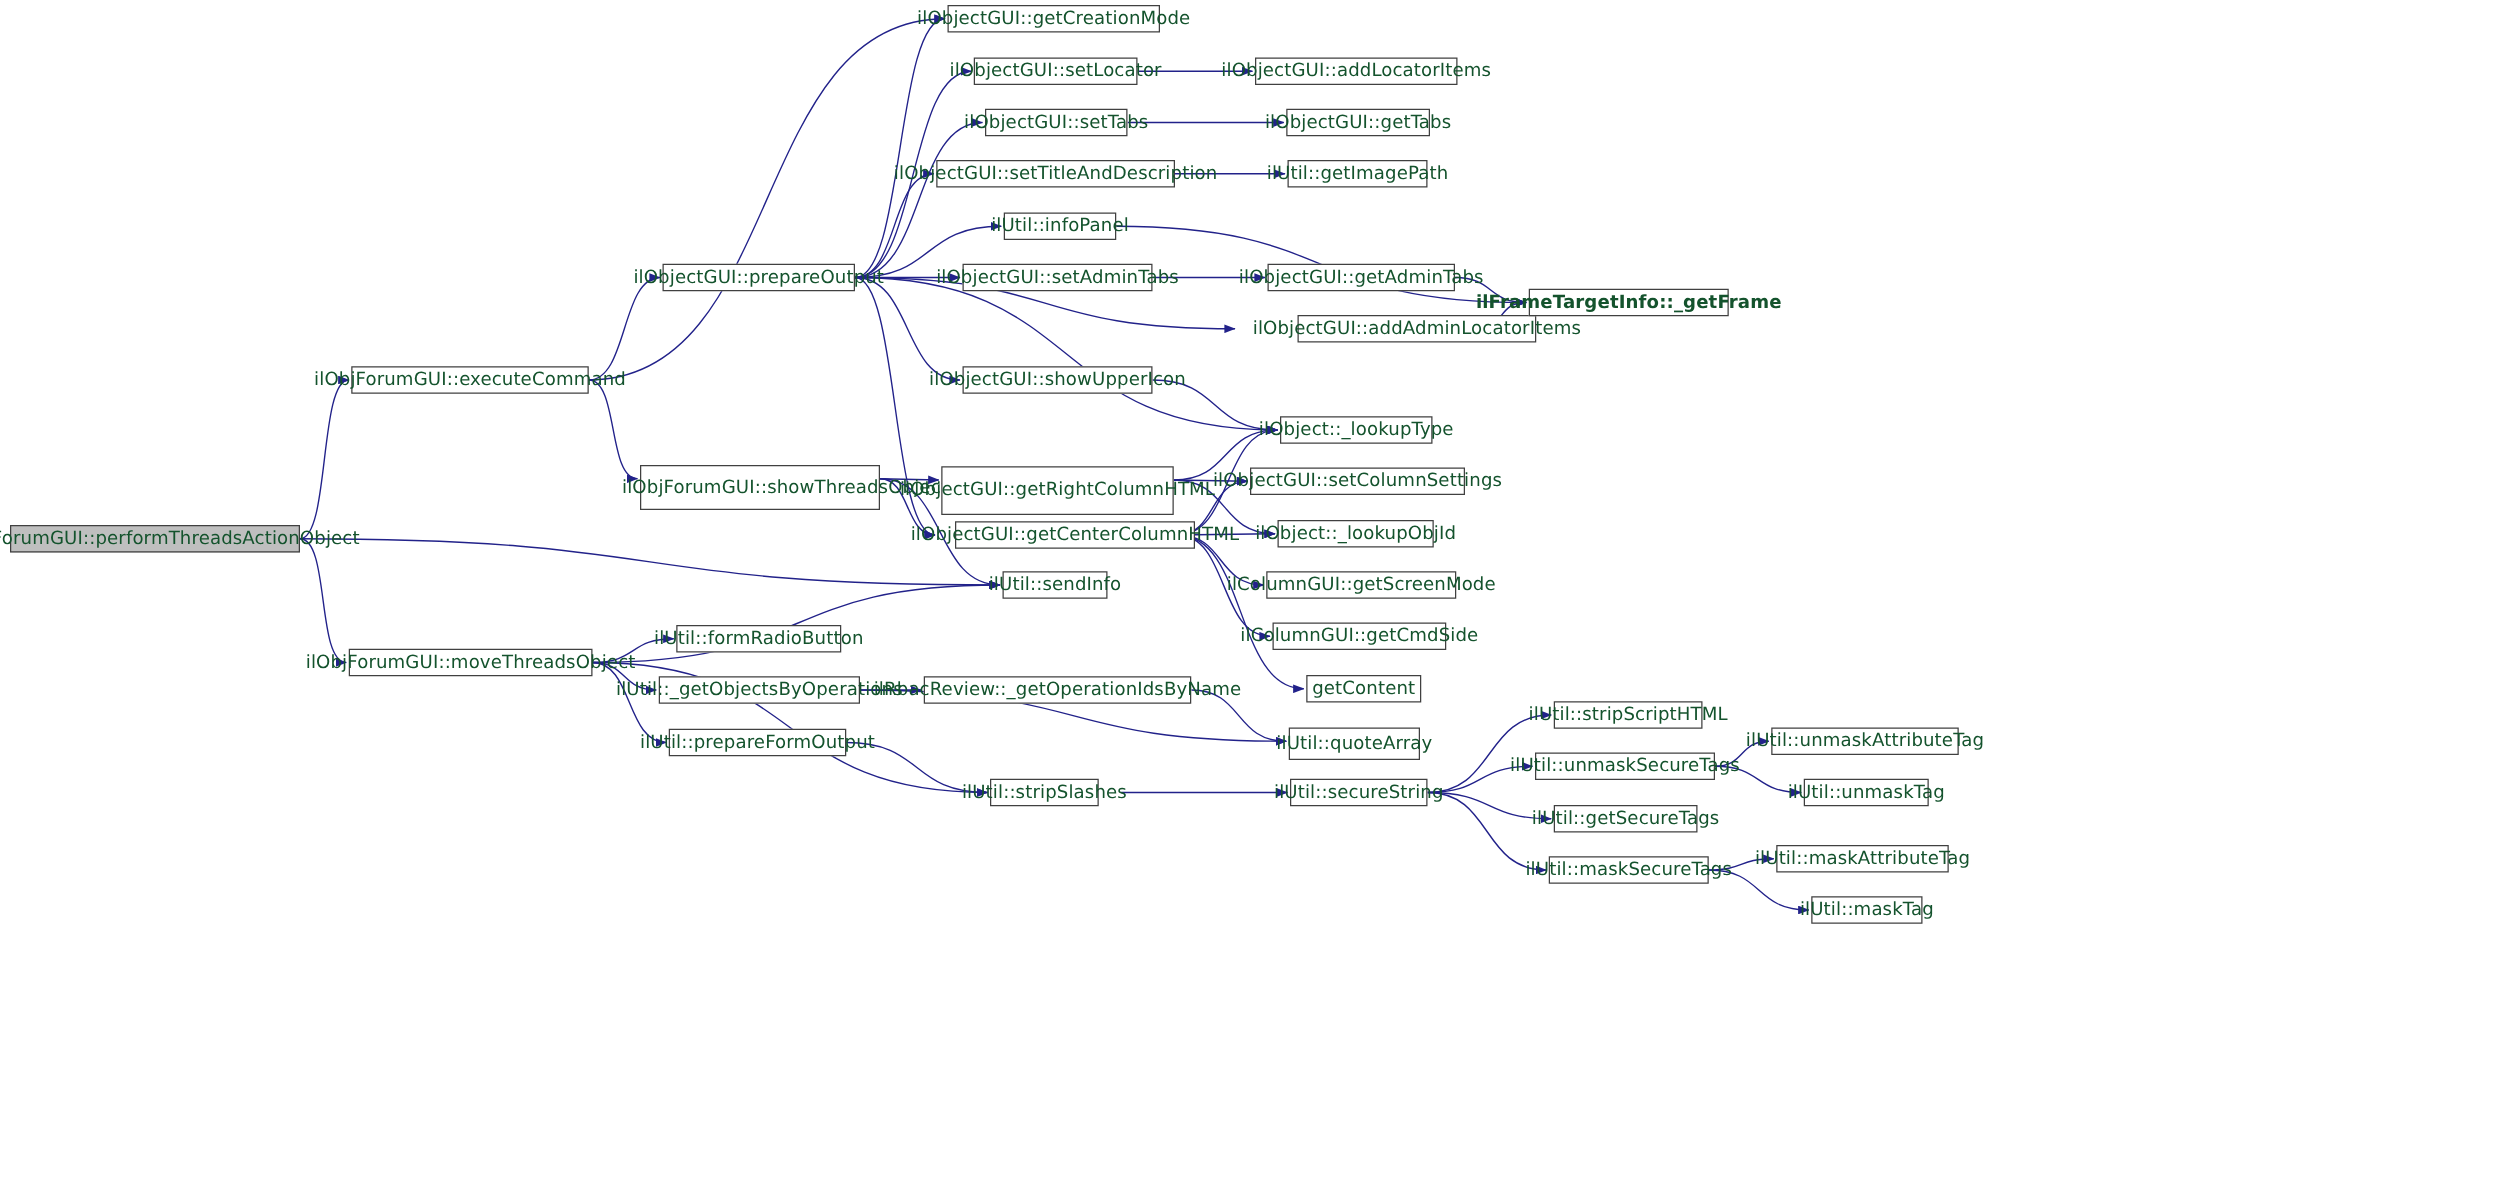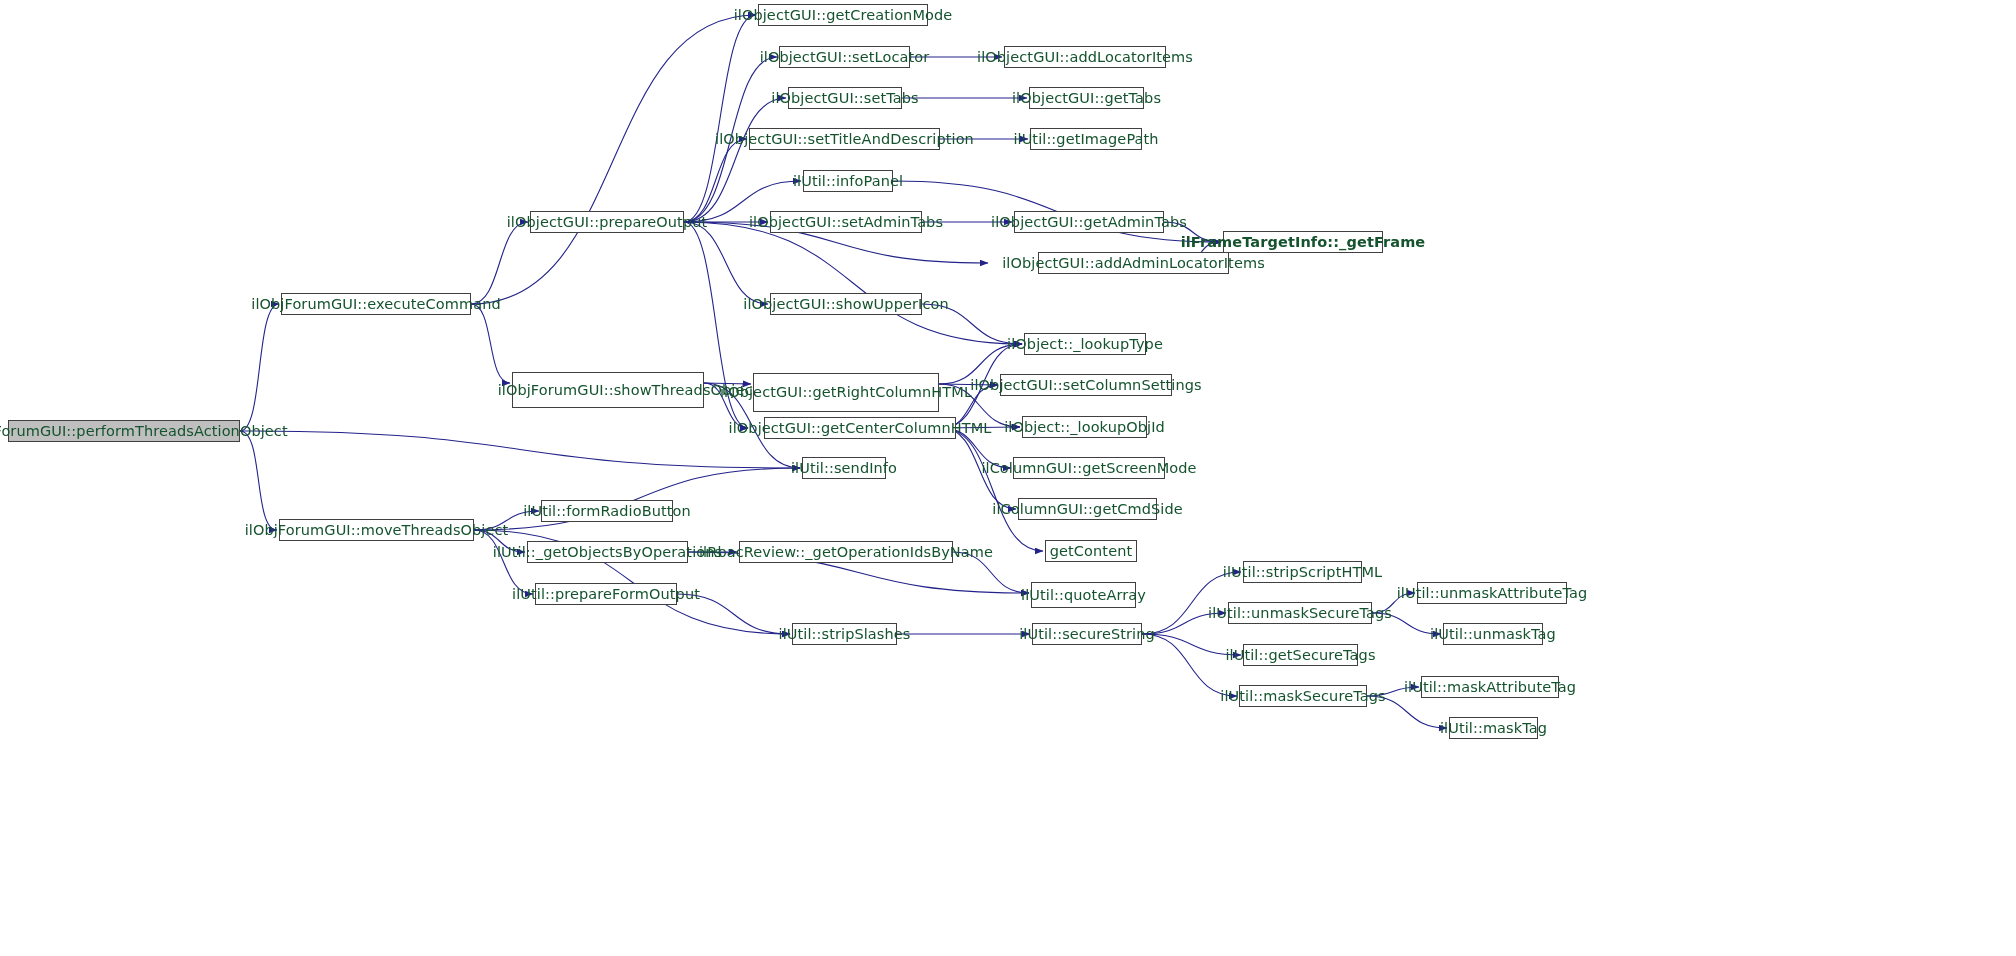--- a/index.html
+++ b/index.html
@@ -164,21 +164,21 @@
       </div>
       <div class="node" style="left: 750px; top: 417px; width: 192px; height: 22px; margin-left: 14px;">
         <span>ilObjectGUI::getCenterColumnHTML</span>
       </div>
       <div class="node" style="left: 802px; top: 457px; width: 84px; height: 22px;">
         <span>ilUtil::sendInfo</span>
       </div>
       <div class="node" style="left: 739px; top: 541px; width: 214px; height: 22px;">
         <span>ilRbacReview::_getOperationIdsByName</span>
       </div>
-      <div class="node" style="left: 792px; top: 623px; width: 105px; height: 22px;">
+      <div class="node" style="left: 792px; top: 623px; width: 87px; height: 22px;">
         <span>ilUtil::stripSlashes</span>
       </div>
       <div class="node" style="left: 1004px; top: 46px; width: 162px; height: 22px;">
         <span>ilObjectGUI::addLocatorItems</span>
       </div>
       <div class="node" style="left: 1029px; top: 87px; width: 115px; height: 22px;">
         <span>ilObjectGUI::getTabs</span>
       </div>
       <div class="node" style="left: 1030px; top: 128px; width: 112px; height: 22px;">
         <span>ilUtil::getImagePath</span>

